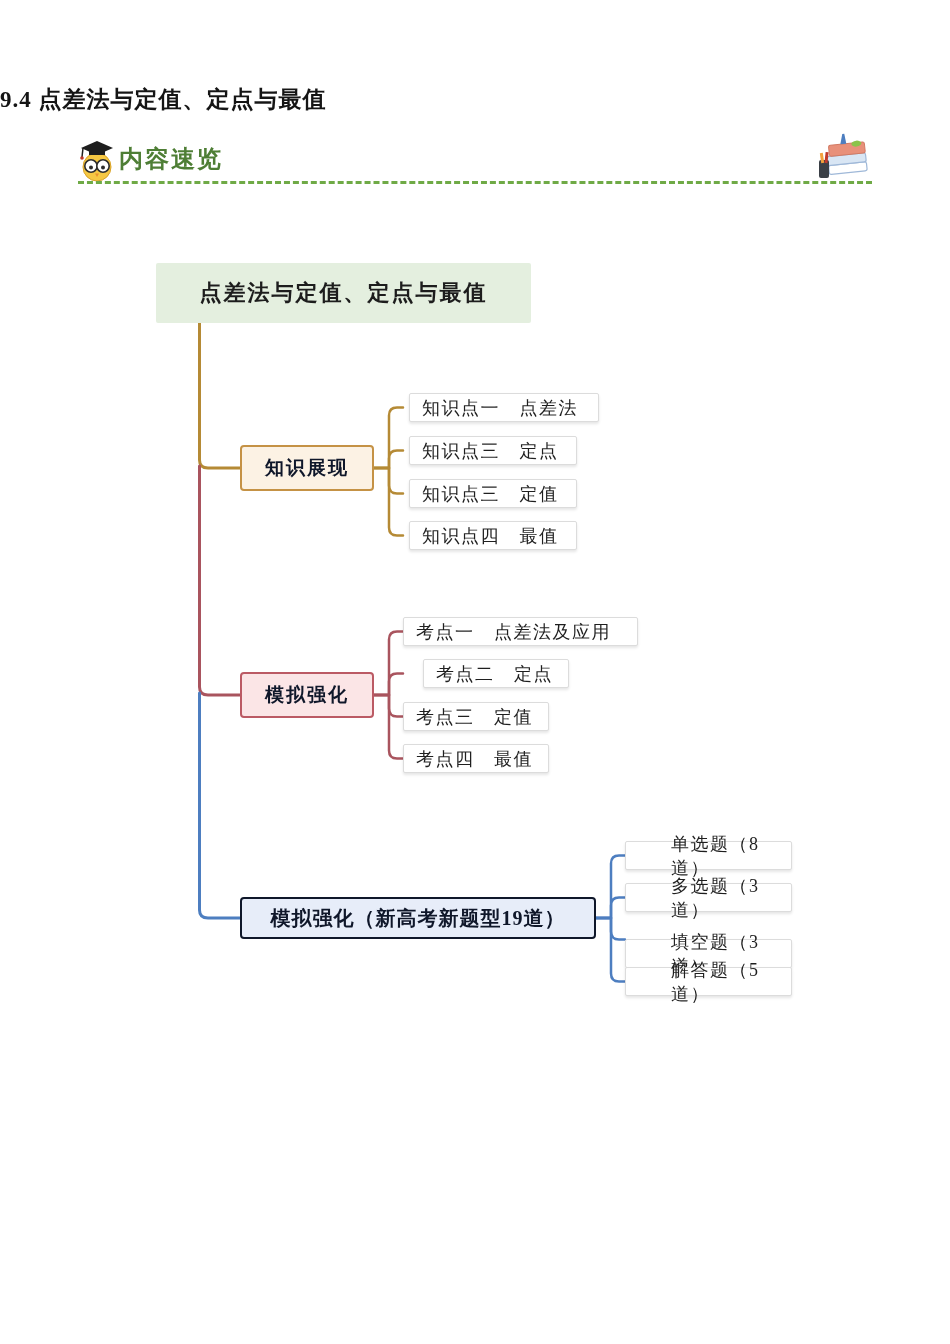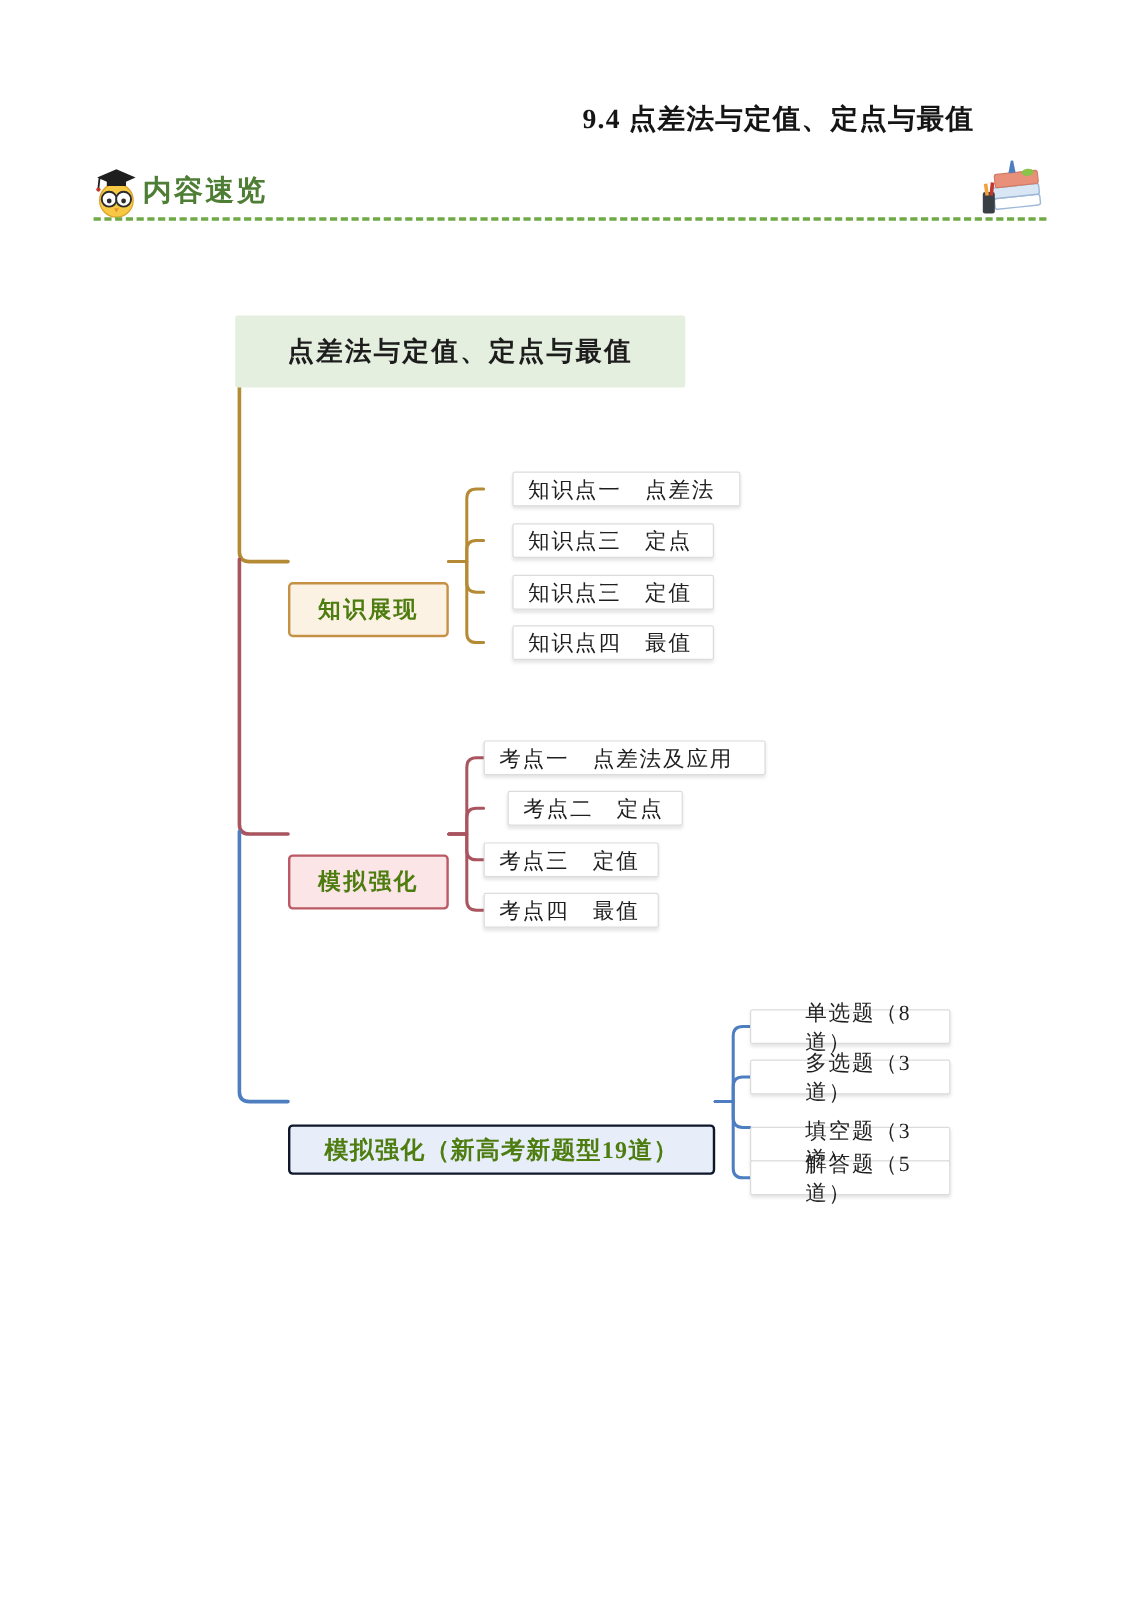--- a/index.html
+++ b/index.html
@@ -2,21 +2,21 @@
 <html><head>
 <meta charset="utf-8">
 <style>
   html,body{margin:0;padding:0;background:#ffffff;}
   .page{
     position:relative;width:950px;height:1344px;background:#ffffff;overflow:hidden;
     font-family:"Liberation Serif","DejaVu Serif",serif;color:#1c1c1c;
   }
   .doc-title{
     position:absolute;top:84px;left:0;width:812px;margin:0;
-    text-align:right;font-size:23px;font-weight:700;color:#151515;letter-spacing:1px;
+    text-align:left;font-size:23px;font-weight:700;color:#151515;letter-spacing:1px;
   }
   
   .owl-icon{position:absolute;left:77px;top:136px;width:40px;height:48px;}
   .section-label{
     position:absolute;left:119px;top:143px;
     font-family:"Liberation Sans","DejaVu Sans",sans-serif;
     font-size:24px;font-weight:700;color:#4e7e35;letter-spacing:2px;
   }
   .books-icon{position:absolute;left:816px;top:128px;width:56px;height:58px;}
   .dashed-divider{
@@ -29,34 +29,34 @@
   .connectors path{fill:none;stroke-linecap:round;stroke-linejoin:round;}
   .c-gold{stroke:#b58a35;}
   .c-maroon{stroke:#a9545e;}
   .c-blue{stroke:#4d7ec0;}
   .w3{stroke-width:3px;}
   .w2{stroke-width:2.5px;}
 
   .node{position:absolute;box-sizing:border-box;display:flex;align-items:center;}
   .root-node{
     left:156px;top:263px;width:375px;height:60px;background:#e4efdf;border-radius:2px;
-    justify-content:center;font-size:22px;font-weight:700;letter-spacing:2px;color:#1d1d1d;margin-left:40px;
+    justify-content:center;font-size:22px;font-weight:700;letter-spacing:2px;color:#1d1d1d;
   }
   .branch-node{
-    justify-content:center;font-weight:700;color:#4d7c0f;border-radius:4px;letter-spacing:2px;margin-top:40px;
+    justify-content:center;font-weight:700;color:#0f172a;border-radius:4px;letter-spacing:2px;
   }
   .branch-1{left:240px;top:445px;width:134px;height:46px;background:#fcf2e4;border:2px solid #c59245;font-size:19px;}
   .branch-2{left:240px;top:672px;width:134px;height:46px;background:#fbe5e6;border:2px solid #bb5a64;font-size:19px;}
   .branch-3{left:240px;top:897px;width:356px;height:42px;background:#e7edf9;border:2px solid #0f172a;font-size:20px;letter-spacing:1px;}
   .leaf{
     height:29px;background:#ffffff;border:1px solid #dcdcdc;border-radius:2px;
     box-shadow:0 2px 3px rgba(0,0,0,0.10);
     padding-left:12px;font-size:18px;letter-spacing:1.5px;color:#1f1f1f;
   }
-  .g1{left:427px;}
+  .g1{left:409px;}
   .g1-1{top:393px;width:190px;}
   .g1-2{top:436px;width:168px;}
   .g1-3{top:479px;width:168px;}
   .g1-4{top:521px;width:168px;}
   .g2{left:403px;}
   .g2-1{top:617px;width:235px;}
   .g2-2{top:659px;width:146px;margin-left:20px;}
   .g2-3{top:702px;width:146px;}
   .g2-4{top:744px;width:146px;}
   .g3{left:625px;width:167px;padding-left:45px;}

